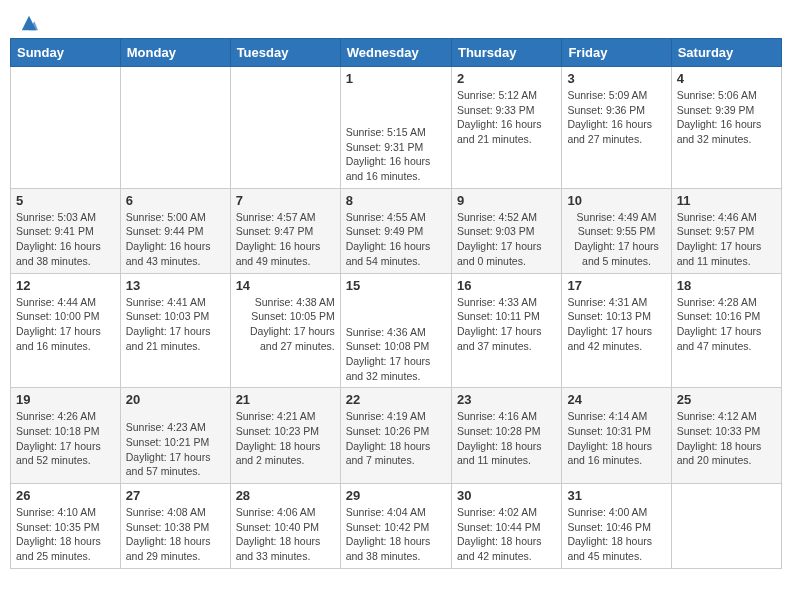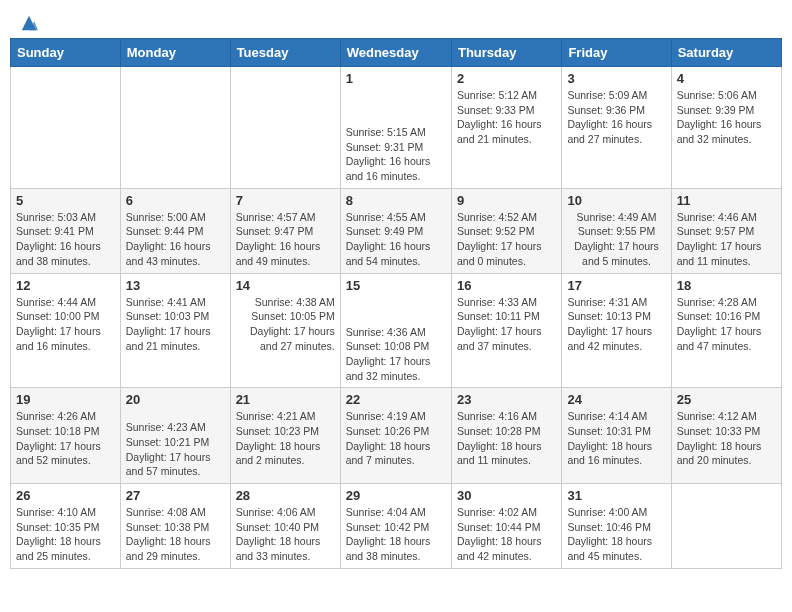--- a/index.html
+++ b/index.html
@@ -176,21 +176,21 @@
         </td>
         <td>
           <div class="day-num">8</div>
           <div class="day-info" style="white-space: pre-line;">Sunrise: 4:55 AM
 Sunset: 9:49 PM
 Daylight: 16 hours and 54 minutes.</div>
         </td>
         <td>
           <div class="day-num">9</div>
           <div class="day-info" style="white-space: pre-line;">Sunrise: 4:52 AM
-Sunset: 9:52 PM
+Sunset: 9:03 PM
 Daylight: 17 hours and 0 minutes.</div>
         </td>
         <td>
           <div class="day-num">10</div>
           <div class="day-info" style="white-space: pre-line; text-align: center;">Sunrise: 4:49 AM
 Sunset: 9:55 PM
 Daylight: 17 hours and 5 minutes.</div>
         </td>
         <td>
           <div class="day-num">11</div>

